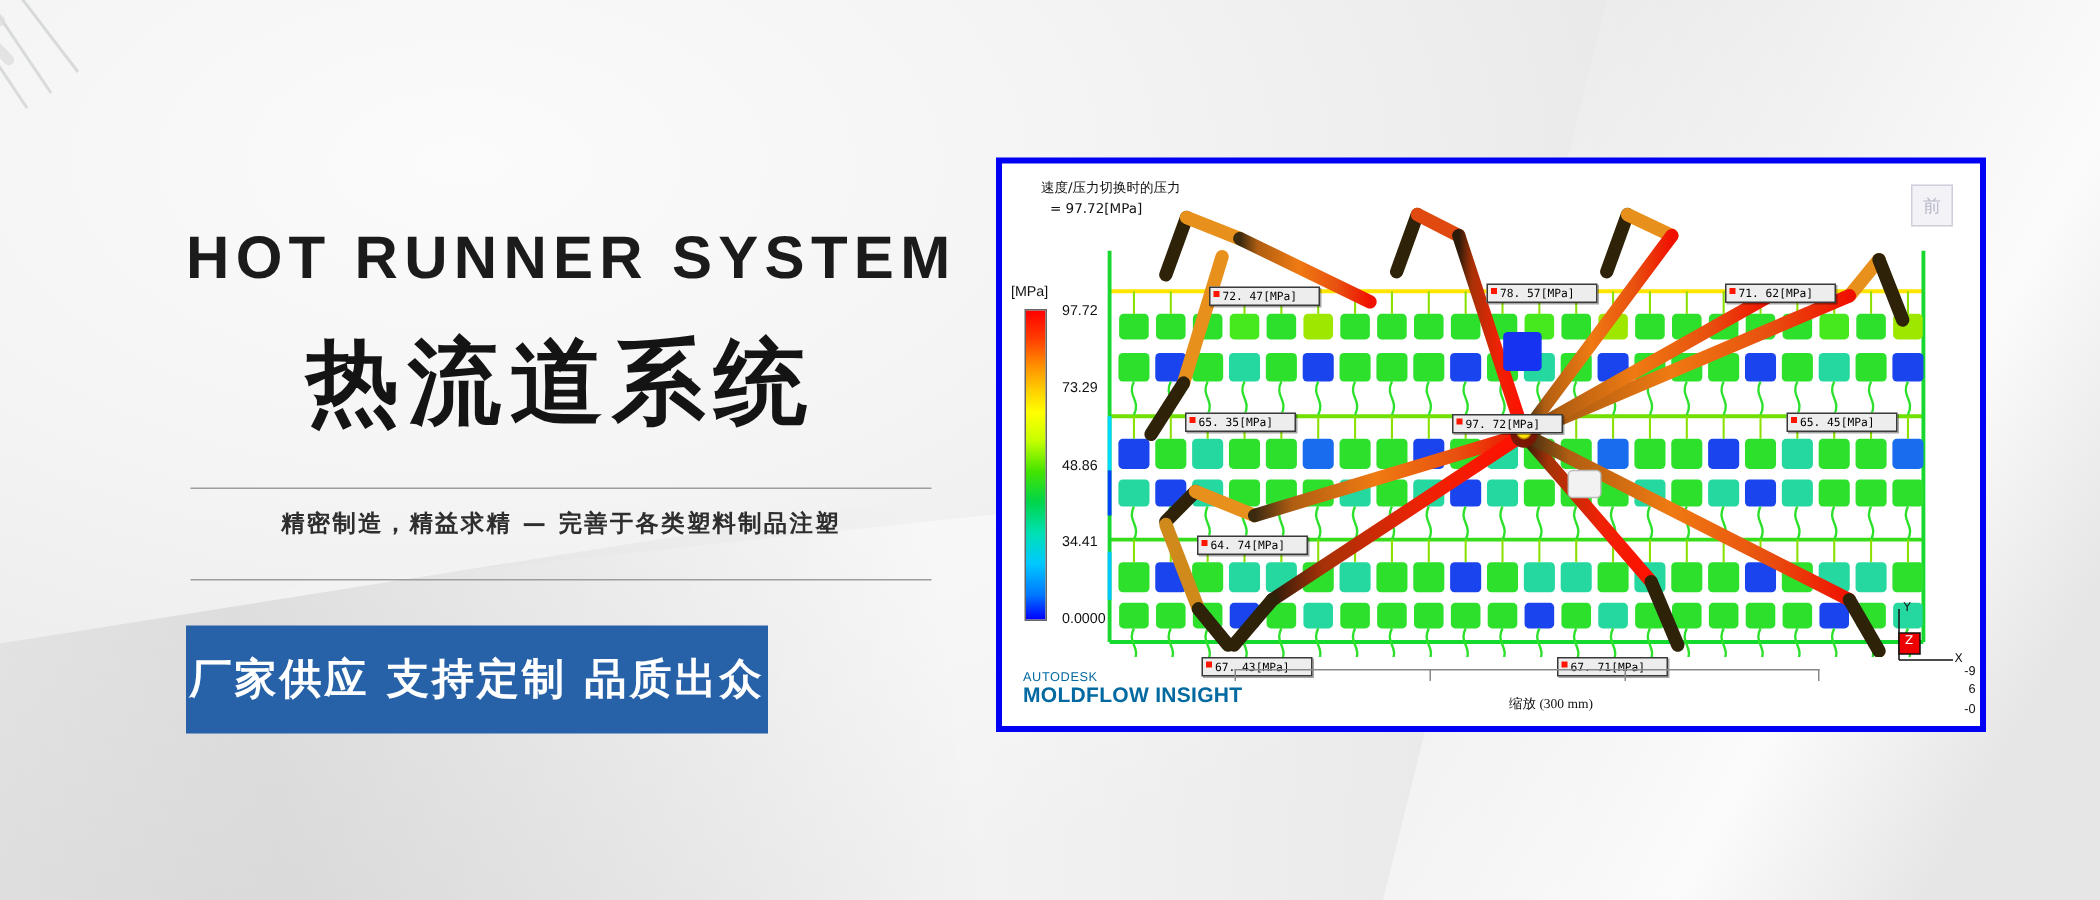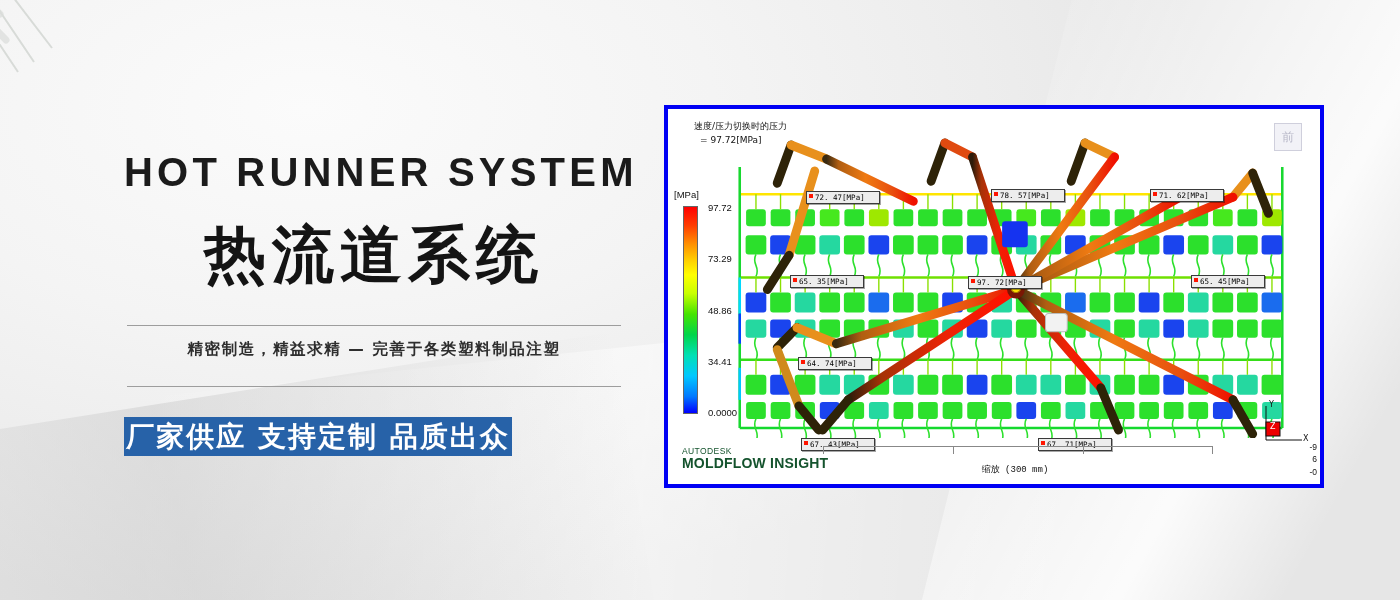--- a/index.html
+++ b/index.html
@@ -42,21 +42,21 @@
   .rule{height:1px;background:#9d9d9d;margin:0 auto;width:494px;}
   .rule.top{margin-top:38px;}
   .rule.bot{margin-top:26px;}
   .subline{
     text-align:center;font-size:15.5px;color:#2e2e2e;letter-spacing:1.6px;
     padding:13px 0 0 0;white-space:nowrap;
     font-family:"DejaVu Sans","Liberation Sans",sans-serif;
     font-weight:bold;
   }
   .cta{
-    margin-top:30px;width:388px;height:39px;background:#2762a8;
+    margin-top:30px;width:388px;height:72px;background:#2762a8;
     display:flex;align-items:center;justify-content:center;
     color:#fff;font-size:28px;font-weight:700;letter-spacing:2px;
     font-family:"DejaVu Sans","Liberation Sans",sans-serif;
   }
 
   
   .frame{position:absolute;left:644px;top:105px;width:660px;height:383px;
     background:#0000f4;padding:4px;box-sizing:border-box;margin-left:20px;}
   .canvas{position:relative;width:100%;height:100%;background:#fff;overflow:hidden;}
 
@@ -75,29 +75,29 @@
 
   .axes-wrap{position:absolute;right:6px;bottom:24px;width:56px;height:62px;}
   .ax-lbl{position:absolute;font-size:8px;color:#111;font-family:"DejaVu Sans",sans-serif;}
   .nums{position:absolute;right:3px;bottom:6px;text-align:right;font-size:8.5px;
     color:#111;line-height:1.45;}
 
   .viewbtn{position:absolute;right:18px;top:14px;width:26px;height:26px;
     border:1px solid #cfcfdc;background:#f2f2f7;color:#b9b9c9;font-size:12px;
     display:flex;align-items:center;justify-content:center;}
 
-  .brand{position:absolute;left:14px;bottom:12px;color:#14532d;line-height:1.12;}
+  .brand{position:absolute;left:14px;bottom:12px;color:#0369a1;line-height:1.12;}
   .brand .b1{font-size:8.5px;letter-spacing:.4px;}
   .brand .b2{font-size:14px;font-weight:700;letter-spacing:.2px;}
 
   .scalebar{position:absolute;left:155px;bottom:26px;width:390px;height:12px;}
   .scalebar .ln{position:absolute;left:0;right:0;top:0;height:1px;background:#888;}
   .scalebar .tk{position:absolute;top:0;width:1px;height:8px;background:#888;}
-  .scale-txt{position:absolute;left:152px;bottom:8px;width:390px;text-align:center;
-    font-size:9px;color:#111;font-family:Liberation Mono, monospace;}
+  .scale-txt{position:absolute;left:171px;bottom:8px;width:390px;text-align:center;
+    font-size:9px;color:#111;font-family:Liberation Serif, serif;}
 
   
   .callout{position:absolute;background:#ededed;border:1px solid #3a3a3a;
     font-family:"DejaVu Sans Mono","Liberation Mono",monospace;
     font-size:7.5px;color:#000;padding:1px 14px 1px 8px;white-space:nowrap;
     box-shadow:1px 1px 0 rgba(0,0,0,.35);}
   .callout::before{content:"";position:absolute;left:1.5px;top:2px;width:4px;height:4px;background:#ff1500;}
 
   .plot{position:absolute;left:52px;top:28px;right:18px;bottom:46px;}
   svg.sim{position:absolute;left:0;top:0;width:100%;height:100%;}

